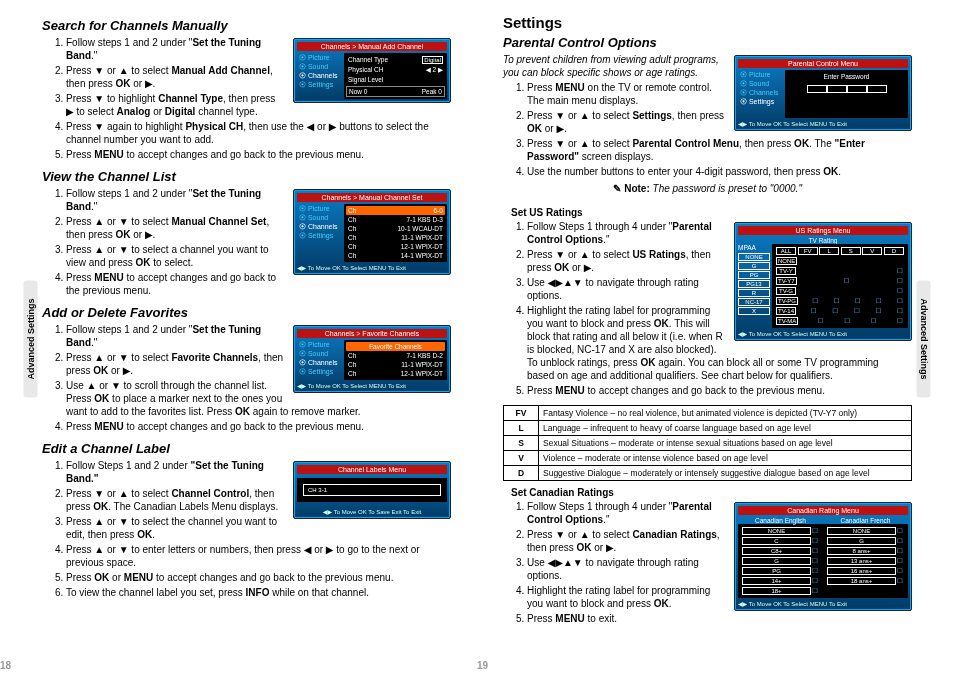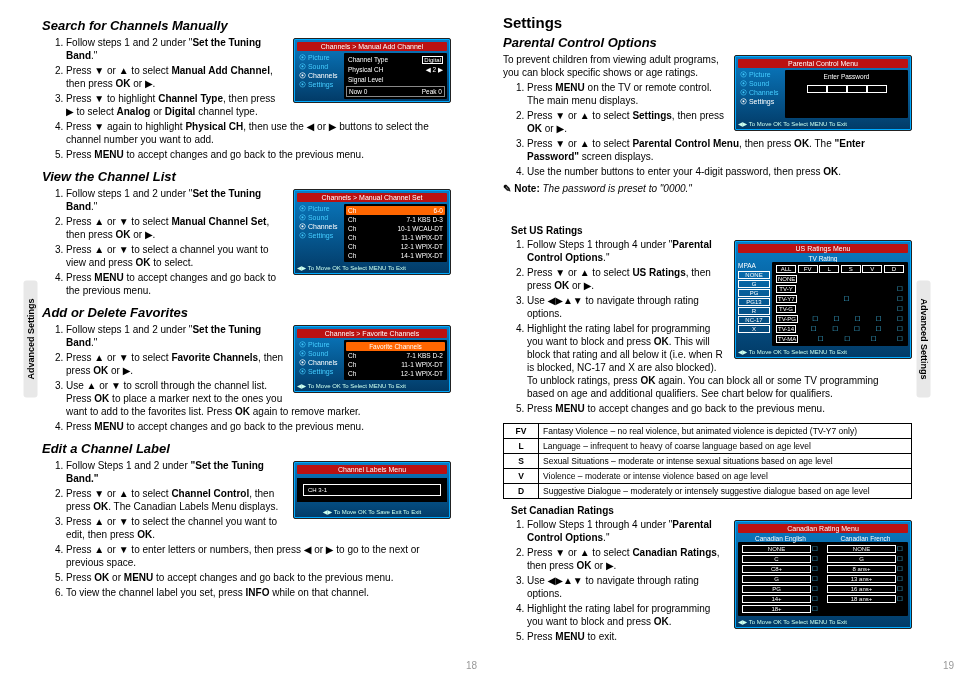--- a/index.html
+++ b/index.html
@@ -39,35 +39,35 @@
     background: #e8e8e8;
     padding: 2px 18px;
     border-radius: 3px;
     white-space: nowrap;
   }
   .side-tab.left { left: -28px; }
   .side-tab.right { right: -28px; transform: translateY(-50%) rotate(90deg); }
   h1 { font-size: 15px; font-weight: bold; margin: 0 0 4px 0; }
   h2 { font-size: 13px; font-style: italic; font-weight: bold; margin: 4px 0 3px 0; }
   h3 { font-size: 10px; font-weight: bold; margin: 6px 0 2px 8px; }
-  p { margin: 2px 0; line-height: 1.3; }
+  p { margin: 2px 0; line-height: 1.3; font-style: italic; }
   ol { margin: 2px 0 4px 14px; padding: 0; }
   ol li { margin: 2px 10px; line-height: 1.3; }
   b { font-weight: bold; }
-  .note { font-style: italic; margin: 4px 0 24px 0; }
+  .note { font-style: italic; margin: 4px 0 6px 0; text-align: center; }
   .note b { font-style: normal; }
   .page-num {
     position: absolute;
     bottom: 6px;
     width: 100%;
     left: 0;
-    text-align: right;
+    text-align: left;
     color: #999;
     font-size: 10px;
-    font-weight: normal;
+    font-weight: bold;
   }
   .screenshot {
     background: linear-gradient(180deg,#0a7cc4,#023a66);
     border: 1px solid #222;
     border-radius: 2px;
     padding: 3px;
     float: right;
     margin: 2px 0 4px 8px;
     box-shadow: inset 0 0 0 1px #0af;
     font-size: 7px;

